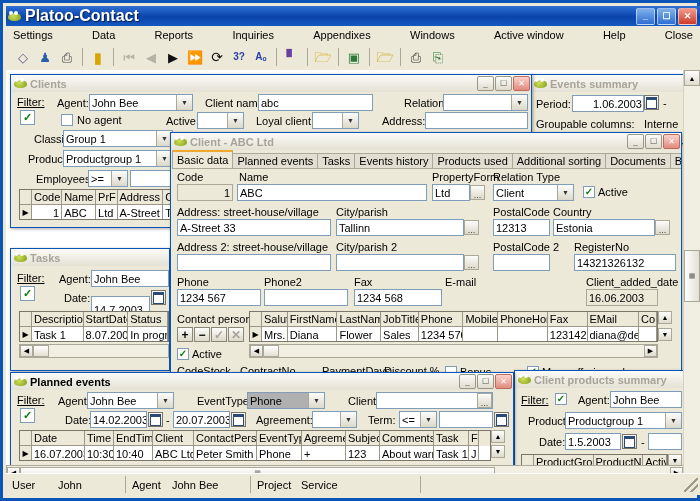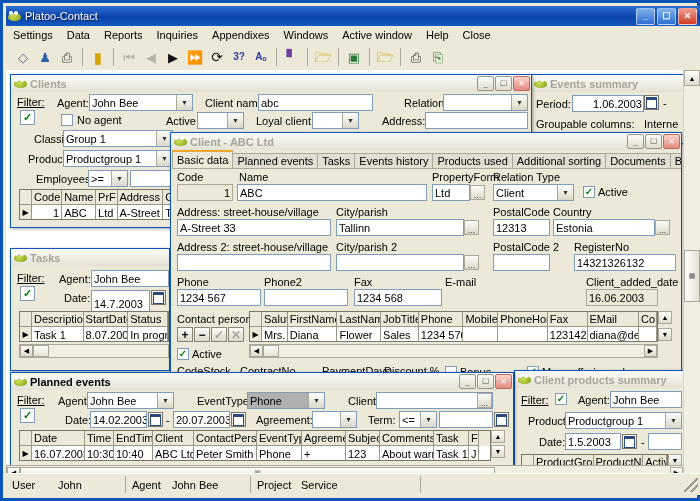--- a/index.html
+++ b/index.html
@@ -13,34 +13,34 @@
   #app{position:relative;width:700px;height:501px;overflow:hidden;
        background:linear-gradient(#f3f2ec,#e9e7dc);}
 
   
   .mainframe{position:absolute;left:0;top:0;width:700px;height:501px;
     border:3px solid #0a55b5;box-sizing:border-box;
     background:#ece9d8;}
   .main-title{position:absolute;left:3px;top:3px;width:694px;height:20px;
     background:linear-gradient(#2f6fd4,#0a44ab 55%,#1459c0);
     display:flex;align-items:center;padding:0 2px;box-sizing:border-box;}
-  .main-title .t{color:#fff;font-weight:normal;font-size:11px;margin-left:4px;
+  .main-title .t{color:#fff;font-weight:bold;font-size:16px;margin-left:4px;
     text-shadow:1px 1px 1px rgba(0,0,0,.6);}
   .winbtns{margin-left:auto;display:flex;gap:2px;padding-right:1px;}
   .wb{width:17px;height:15px;border:1px solid #ffffff88;border-radius:2px;
     display:flex;align-items:center;justify-content:center;
     font-size:9px;color:#fff;font-weight:bold;line-height:1;}
   .wb.min{background:linear-gradient(#7fb0e8,#2f6fd4);}
   .wb.max{background:linear-gradient(#7fb0e8,#2f6fd4);}
   .wb.cls{background:linear-gradient(#f09a8c,#cf3b28);}
 
   
   .menubar{position:absolute;left:3px;top:23px;width:694px;height:18px;
     background:#ece9d8;display:flex;align-items:center;
-    border-bottom:1px solid #d6d2c2;}
+    border-bottom:1px solid #d6d2c2;justify-content:space-between;}
   .menubar span{padding:1px 7px;color:#000;font-size:11px;}
 
   .toolbar{position:absolute;left:3px;top:41px;width:694px;height:26px;
     background:#ece9d8;display:flex;align-items:center;
     border-bottom:1px solid #aca899;}
   .tbtn{width:22px;height:22px;display:flex;align-items:center;justify-content:center;
     font-size:13px;line-height:1;}
   .tsep{width:1px;height:18px;background:#aca899;margin:0 4px;}
 
   .client-area{position:absolute;left:3px;top:67px;width:694px;height:410px;
@@ -330,21 +330,21 @@
               <i class="frogeye"></i>
             </span>
         <span class="txt">Tasks</span>
       </div>
       <div class="body">
         <div class="lbl" style="position:absolute;left:6px;top:6px;text-decoration:underline;">Filter:</div>
         <div class="filterbox" style="position:absolute;left:9px;top:20px;">✓</div>
         <div class="lbl" style="position:absolute;left:48px;top:7px;">Agent:</div>
         <div class="fld" style="position:absolute;left:80px;top:4px;width:78px;height:17px;">John Bee</div>
         <div class="lbl" style="position:absolute;left:53px;top:26px;">Date:</div>
-        <div class="fld" style="position:absolute;left:80px;top:24px;width:59px;height:28px;">14.7.2003</div>
+        <div class="fld" style="position:absolute;left:80px;top:30px;width:59px;height:28px;">14.7.2003</div>
         <div class="cal" style="position:absolute;left:140px;top:24px;">
               <i></i>
             </div>
 
         <div class="grid" style="position:absolute;left:8px;top:45px;width:150px;height:31px;">
           <div class="grow ghead">
             <div class="gind"></div>
             <div class="gc" style="width:52px">Description</div>
             <div class="gc" style="width:45px">StartDate</div>
             <div class="gc" style="width:40px">Status</div>

